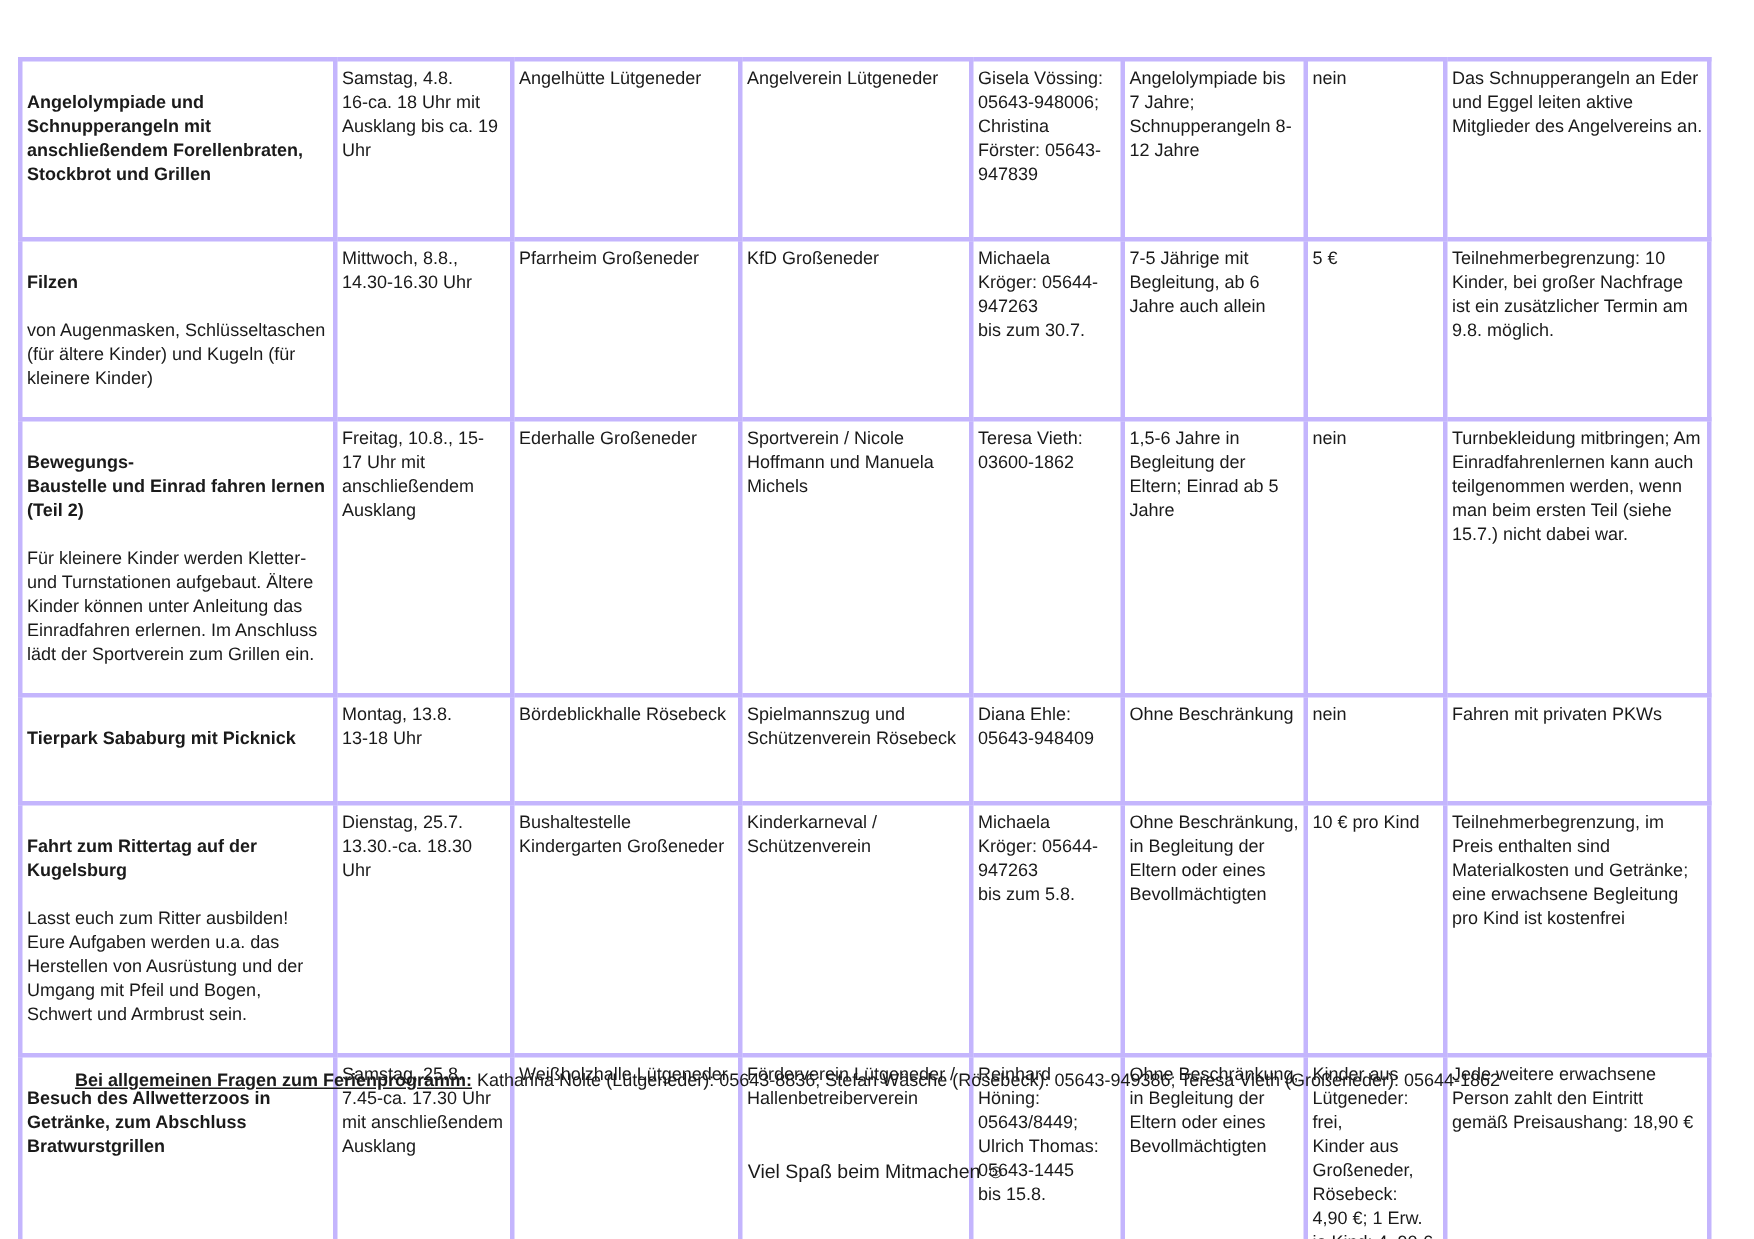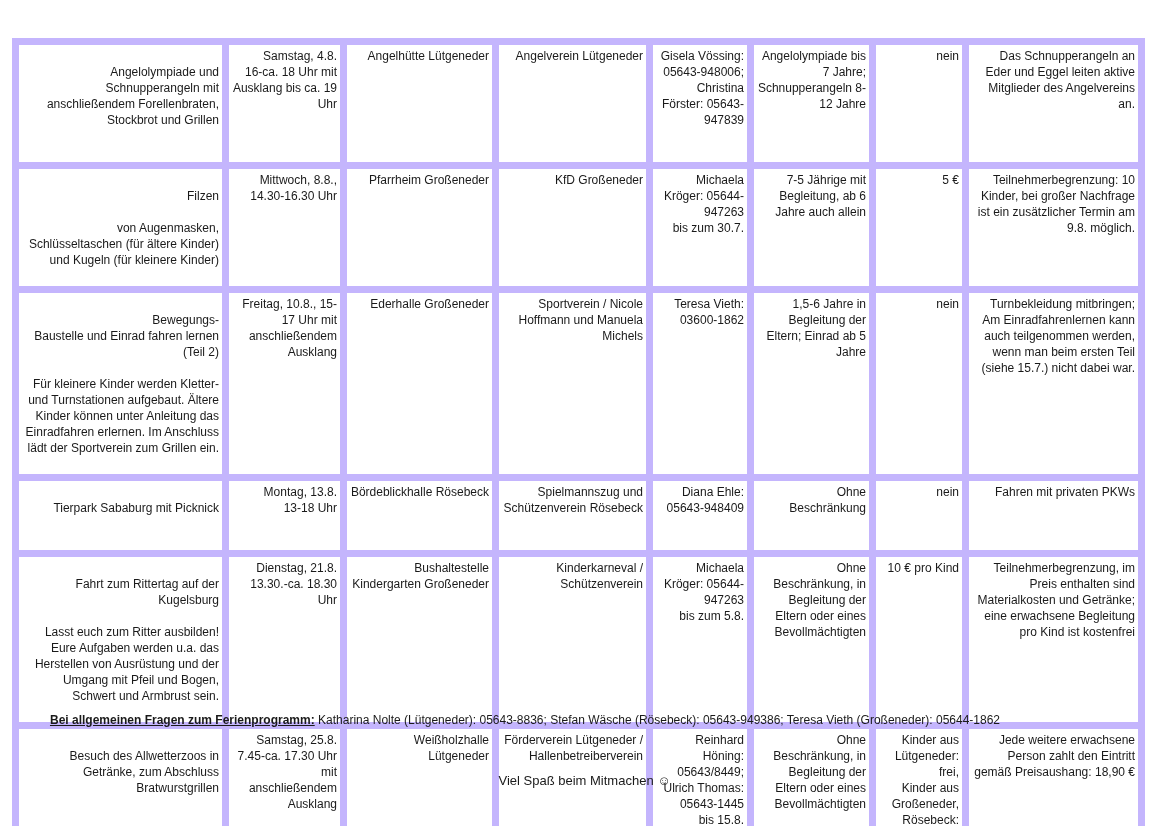--- a/index.html
+++ b/index.html
@@ -18,30 +18,30 @@
   }
   table.program {
     position: absolute;
     left: 12px;
     top: 38px;
     width: 1126px;
     border-collapse: collapse;
     table-layout: fixed;
   }
   table.program td {
-    border: 7px solid #c4b5fd;
+    border: 3px solid #c4b5fd;
     vertical-align: top;
-    text-align: right;
+    text-align: left;
     font-size: 12px;
     line-height: 16px;
     padding: 3px 3px 2px 3px;
     white-space: pre-line;
     overflow: hidden;
   }
-  .cell-title { font-weight: normal; white-space: pre-line; }
+  .cell-title { font-weight: bold; white-space: pre-line; }
   .cell-desc  { font-weight: normal; white-space: pre-line; }
   .bold-inline { font-weight: normal; }
   tr.r1 td { height: 82px; }
   tr.r2 td { height: 65px; margin-top: 24px; }
   tr.r3 td { height: 145px; margin-top: 24px; }
   tr.r4 td { height: 41px; }
   tr.r5 td { height: 112px; }
   tr.r6 td { height: 128px; }
   .footer-contact {
     position: absolute;
@@ -151,21 +151,21 @@
         <td>Ohne Beschränkung</td>
         <td>nein</td>
         <td>Fahren mit privaten PKWs</td>
       </tr>
 
       <tr class="r5">
         <td>
           <div class="cell-title">Fahrt zum Rittertag auf der Kugelsburg</div>
           <div class="cell-desc">Lasst euch zum Ritter ausbilden! Eure Aufgaben werden u.a. das Herstellen von Ausrüstung und der Umgang mit Pfeil und Bogen, Schwert und Armbrust sein.</div>
         </td>
-        <td>Dienstag, 21.8.
+        <td>Dienstag, 25.7.
 13.30.-ca. 18.30 Uhr</td>
         <td>Bushaltestelle Kindergarten Großeneder</td>
         <td>Kinderkarneval / Schützenverein</td>
         <td>Michaela
 Kröger: 05644-
 947263
 bis zum 5.8.</td>
         <td>Ohne Beschränkung, in Begleitung der Eltern oder eines Bevollmächtigten</td>
         <td>10 € pro Kind</td>
         <td>Teilnehmerbegrenzung, im Preis enthalten sind Materialkosten und Getränke; eine erwachsene Begleitung pro Kind ist kostenfrei</td>

